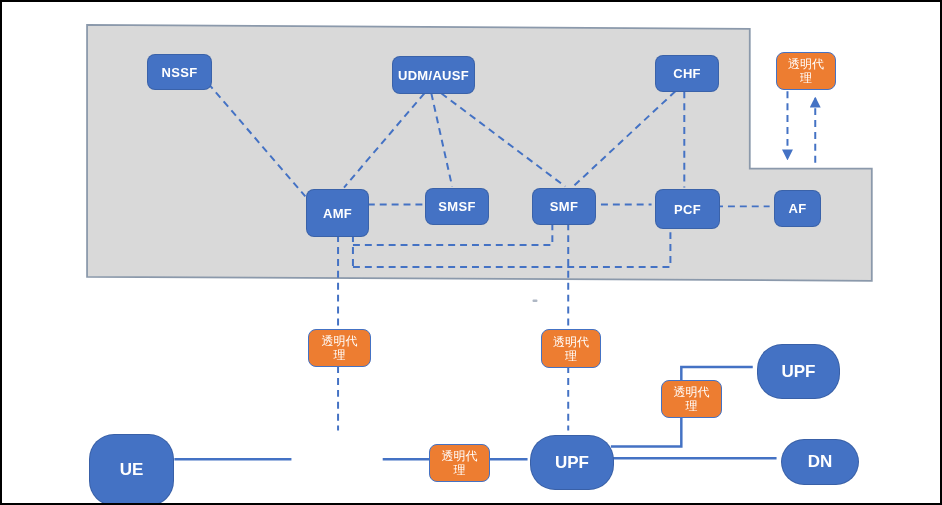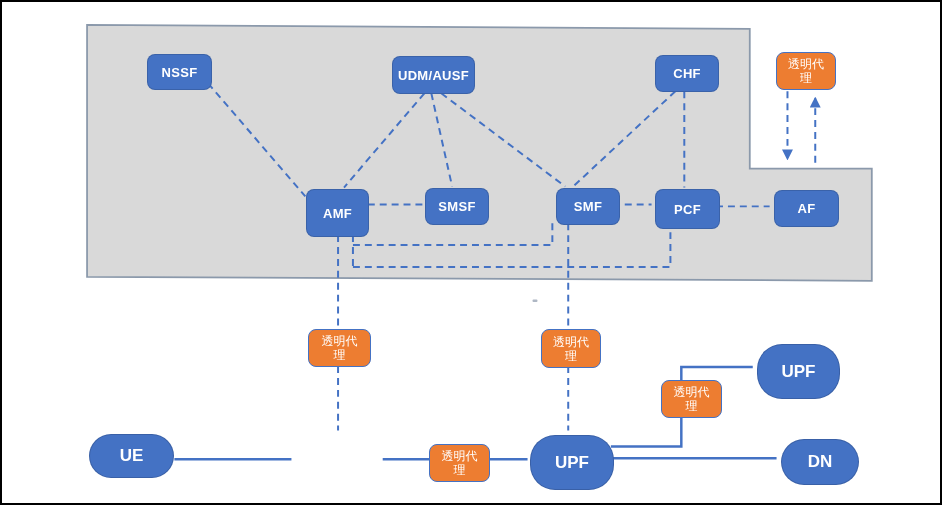--- a/index.html
+++ b/index.html
@@ -84,25 +84,25 @@
     <path class="solid" d="M612,448 H683 V368 H755"></path>
 
     <rect x="533" y="300" width="5" height="2.5" rx="1" fill="#8b99ab" opacity="0.7"></rect>
   </svg>
 
   <div class="node small" style="left:145px;top:52px;width:65px;height:36px;">NSSF</div>
   <div class="node small" style="left:390px;top:54px;width:83px;height:38px;">UDM/AUSF</div>
   <div class="node small" style="left:653px;top:53px;width:64px;height:37px;">CHF</div>
   <div class="node small" style="left:304px;top:187px;width:63px;height:48px;">AMF</div>
   <div class="node small" style="left:423px;top:186px;width:64px;height:37px;">SMSF</div>
-  <div class="node small" style="left:554px;top:186px;width:64px;height:37px;">SMF</div>
+  <div class="node small" style="left:530px;top:186px;width:64px;height:37px;">SMF</div>
   <div class="node small" style="left:653px;top:187px;width:65px;height:40px;">PCF</div>
-  <div class="node small" style="left:772px;top:188px;width:65px;height:37px;">AF</div>
+  <div class="node small" style="left:772px;top:188px;width:47px;height:37px;">AF</div>
 
-  <div class="node big" style="left:87px;top:432px;width:85px;height:44px;">UE</div>
+  <div class="node big" style="left:87px;top:432px;width:85px;height:72px;">UE</div>
   <div class="node big" style="left:528px;top:433px;width:84px;height:55px;">UPF</div>
   <div class="node big" style="left:755px;top:342px;width:83px;height:55px;">UPF</div>
   <div class="node big" style="left:779px;top:437px;width:78px;height:46px;">DN</div>
 
   <div class="proxy" style="left:774px;top:50px;width:60px;height:38px;">透明代理</div>
   <div class="proxy" style="left:306px;top:327px;width:63px;height:38px;">透明代理</div>
   <div class="proxy" style="left:539px;top:327px;width:60px;height:39px;">透明代理</div>
   <div class="proxy" style="left:659px;top:378px;width:61px;height:38px;">透明代理</div>
   <div class="proxy" style="left:427px;top:442px;width:61px;height:38px;">透明代理</div>
 

